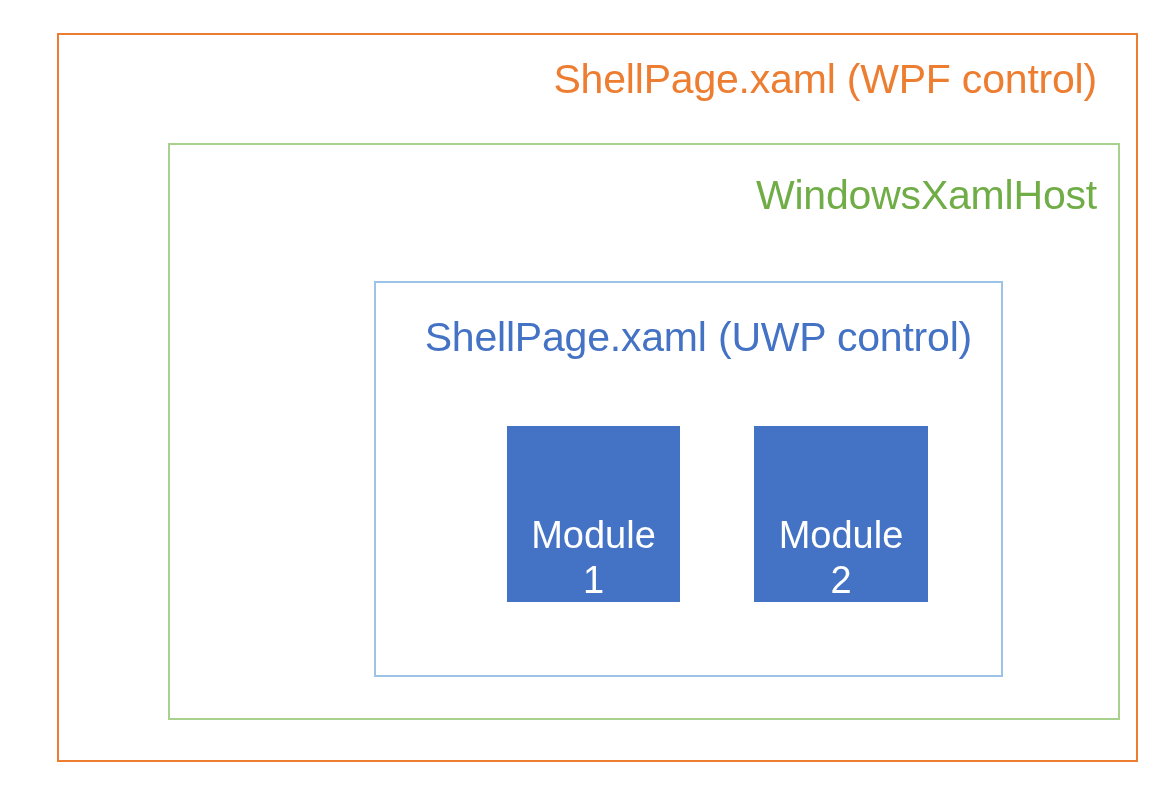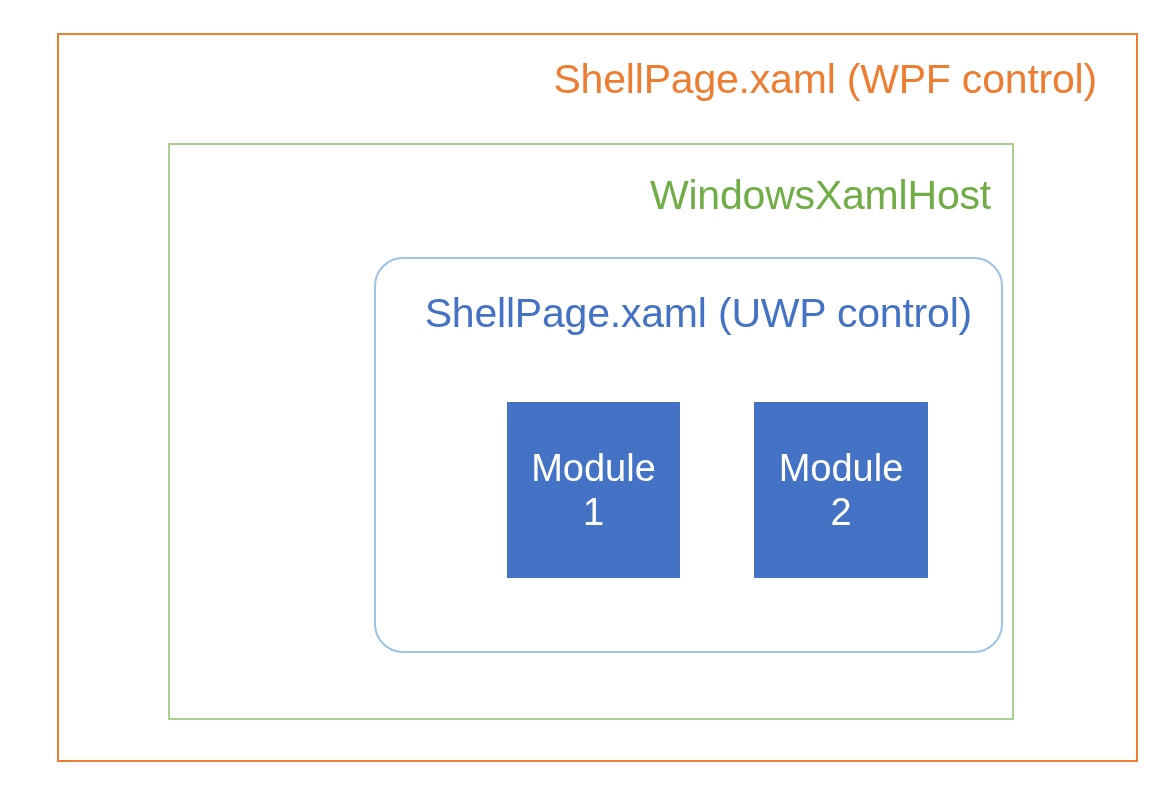--- a/index.html
+++ b/index.html
@@ -40,21 +40,21 @@
     color: #ED7D31;
     white-space: nowrap;
     letter-spacing: -0.2px;
   }
 
   
   .layer-xamlhost {
     position: absolute;
     left: 166px;
     top: 141px;
-    width: 846px;
+    width: 952px;
     height: 577px;
     box-sizing: border-box;
     border: 2px solid #A9D18E;
     background: transparent;
   }
   .label-xamlhost {
     position: absolute;
     right: 21px;
     top: 28px;
     font-size: 41px;
@@ -87,21 +87,21 @@
   }
 
   
   .module-box {
     position: absolute;
     box-sizing: border-box;
     background: #4472C4;
     display: flex;
     flex-direction: column;
     align-items: center;
-    justify-content: center;
+    justify-content: flex-end;
     color: #ffffff;
     font-size: 38px;
     line-height: 1.17;
     text-align: center;
   }
   .module-1 {
     left: 501px;
     top: 404px;
     width: 173px;
     height: 176px;
@@ -119,21 +119,21 @@
 <body>
 
 <div id="canvas">
 
   <div class="layer-wpf">
     <div class="label-wpf">ShellPage.xaml (WPF control)</div>
 
     <div class="layer-xamlhost" style="left:109px; top:108px;">
       <div class="label-xamlhost">WindowsXamlHost</div>
 
-      <div class="layer-shellpage" style="left:204px; top:112px;border-radius:29px;">
+      <div class="layer-shellpage" style="left:204px; top:136px;">
         <div class="label-shellpage">ShellPage.xaml (UWP control)</div>
 
         <div class="module-box module-1" style="left:131px; top:143px;">
           <span class="module-name">Module</span>
           <span class="module-index">1</span>
         </div>
 
         <div class="module-box module-2" style="left:378px; top:143px;">
           <span class="module-name">Module</span>
           <span class="module-index">2</span>

